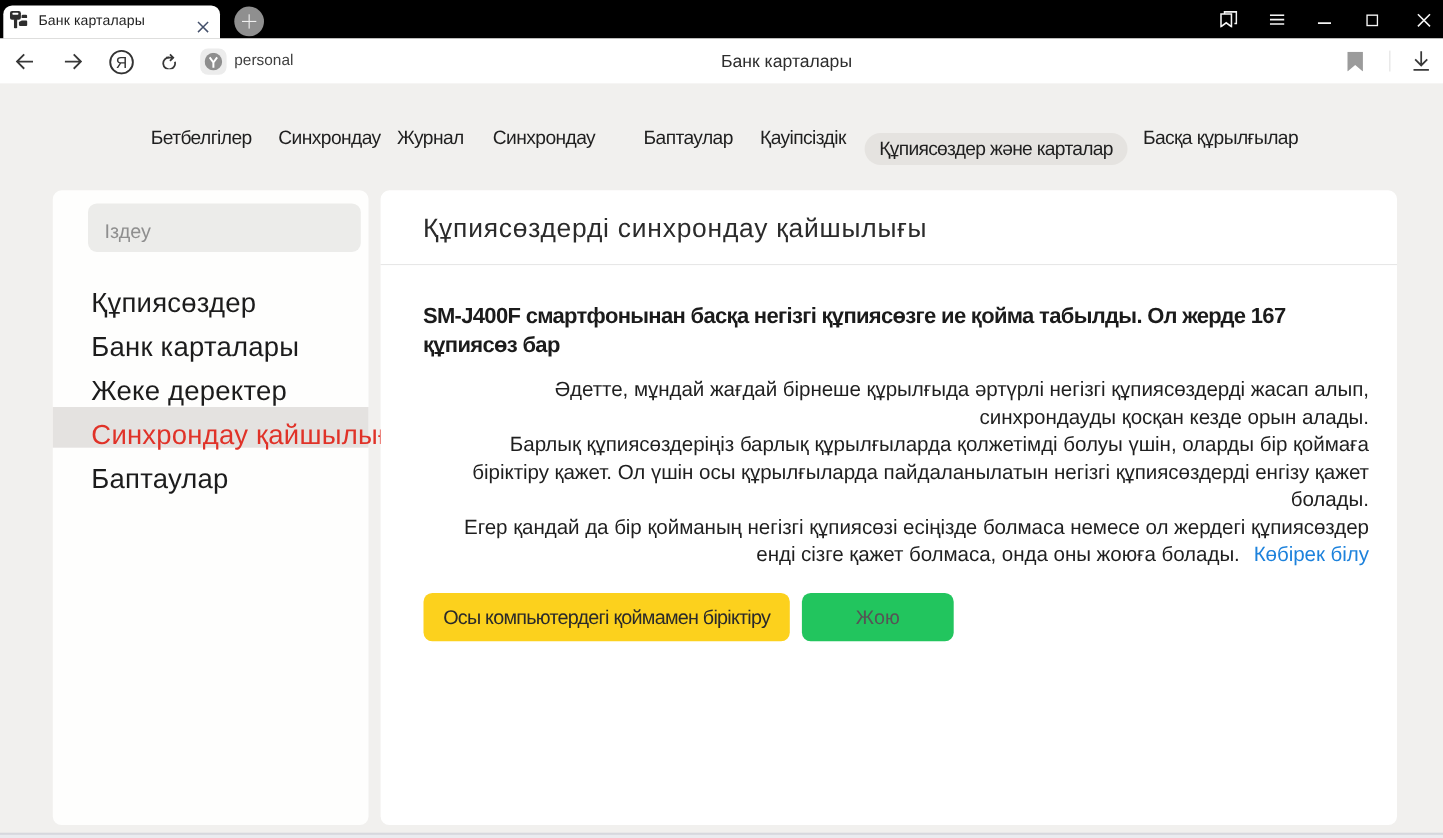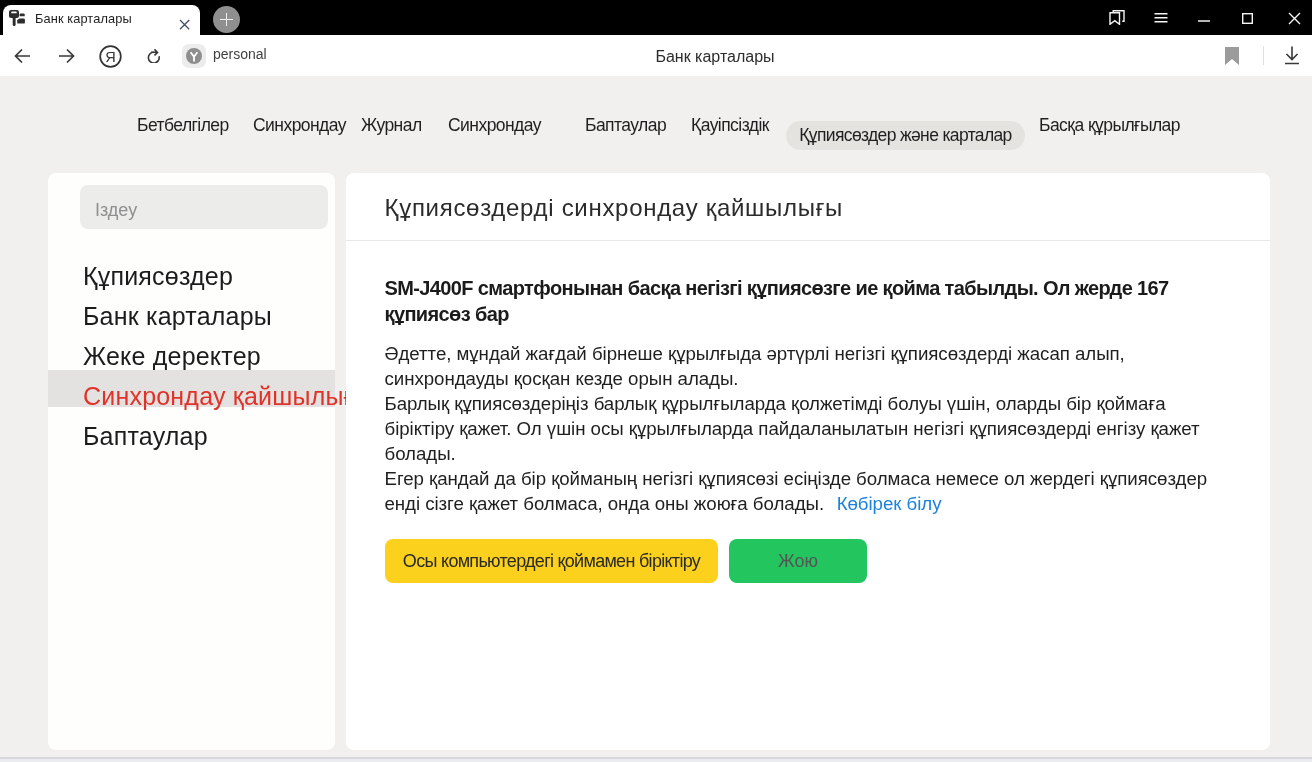--- a/index.html
+++ b/index.html
@@ -34,21 +34,21 @@
 #search { position:absolute; left:32px; top:12px; width:248px; height:44px; background:#ececea; border-radius:8px; }
 #search span { position:absolute; left:15px; top:16px; font-size:18px; line-height:18px; color:#8f8f8f; }
 .sitem { position:absolute; left:35px; font-size:25px; color:#1c1c1c; letter-spacing:0.2px; white-space:nowrap; }
 #selband { position:absolute; left:0; top:197px; width:287px; height:37.5px; background:#e4e2e0; }
 
 
 #main { left:346px; top:96.5px; width:924px; height:577px; background:#fff; border-radius:8px; }
 #cardtitle { position:absolute; left:38.5px; top:21.5px; font-size:24px; color:#2b2b2b; letter-spacing:0.7px; white-space:nowrap; }
 #divider { position:absolute; left:0; top:67px; width:924px; height:1px; background:#e7e7e7; }
 #heading { position:absolute; left:38.5px; top:102px; width:840px; font-size:20px; font-weight:bold; color:#1b1b1b; line-height:26.5px; letter-spacing:-0.62px; }
-#para { position:absolute; left:38.5px; top:168px; width:860px; font-size:18.7px; color:#1f1f1f; line-height:25px; letter-spacing:-0.05px; }
+#para { position:absolute; left:38.5px; top:168px; width:860px; font-size:18.7px; color:#1f1f1f; line-height:25px; letter-spacing:-0.05px;text-align:right; }
 #para a { color:#1d82dc; text-decoration:none; }
 #btnrow { position:absolute; left:39px; top:366px; }
 #ybtn { position:absolute; left:0; top:0; width:333px; height:44px; background:#fcd11d; border-radius:8px; text-align:center; line-height:44px; font-size:18px; color:#2a2a2a; letter-spacing:-0.7px; white-space:nowrap; }
 #gbtn { position:absolute; left:344px; top:0; width:138px; height:44px; background:#22c55e; border-radius:8px; text-align:center; line-height:44px; font-size:18px; color:#555; }
 
 
 #strip1 { left:0; top:757px; width:1312px; height:2px; background:#d6d8dd; }
 #strip2 { left:0; top:759px; width:1312px; height:3px; background:#eaecf0; }
 </style>
 </head>

